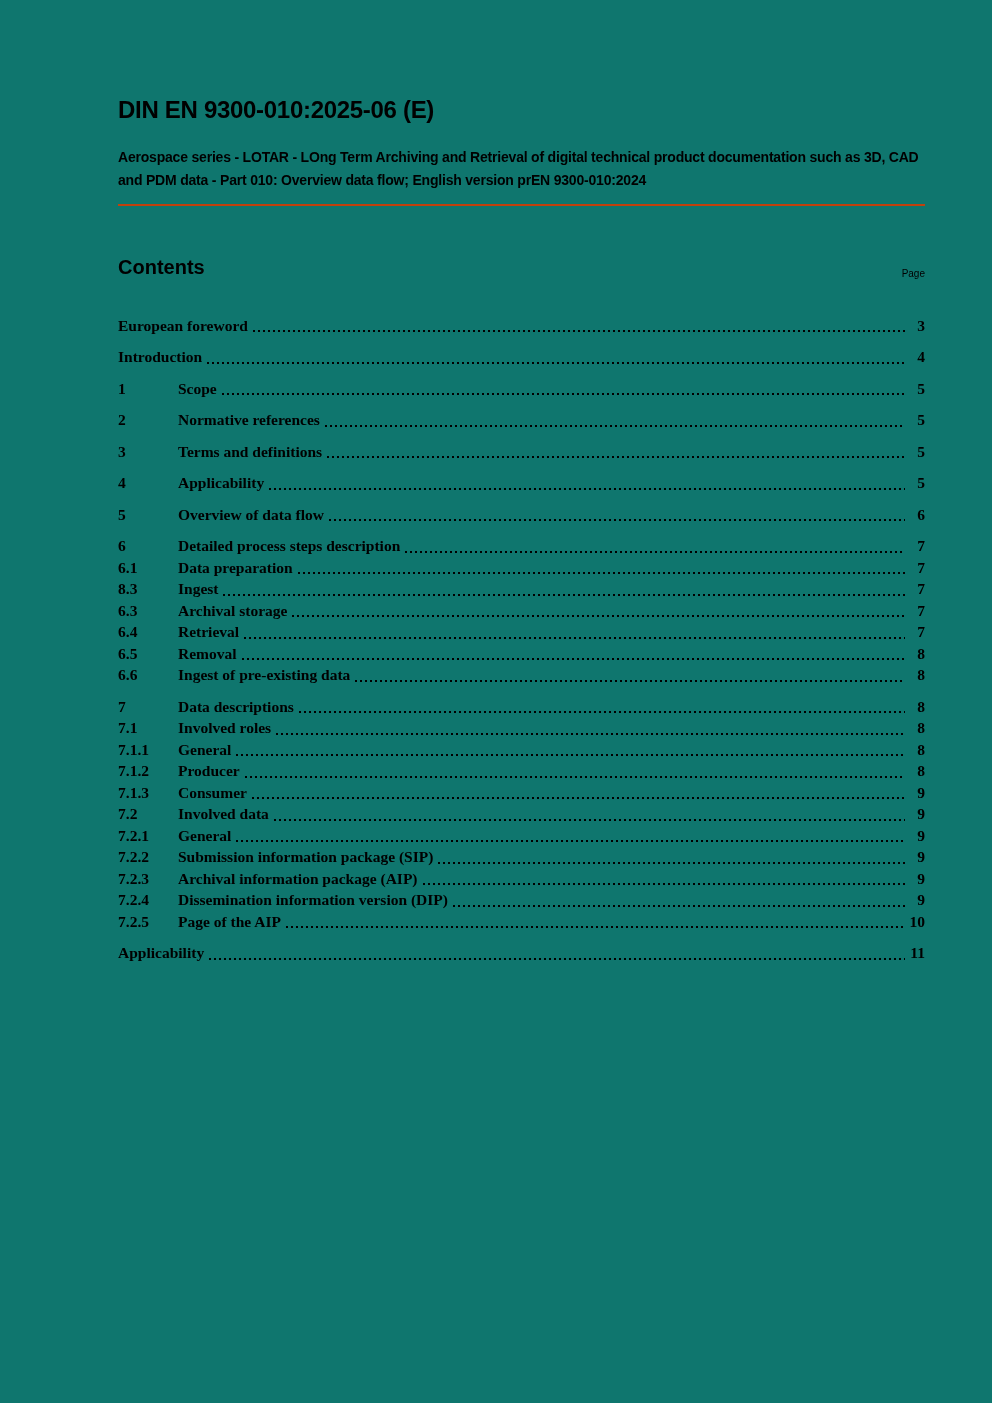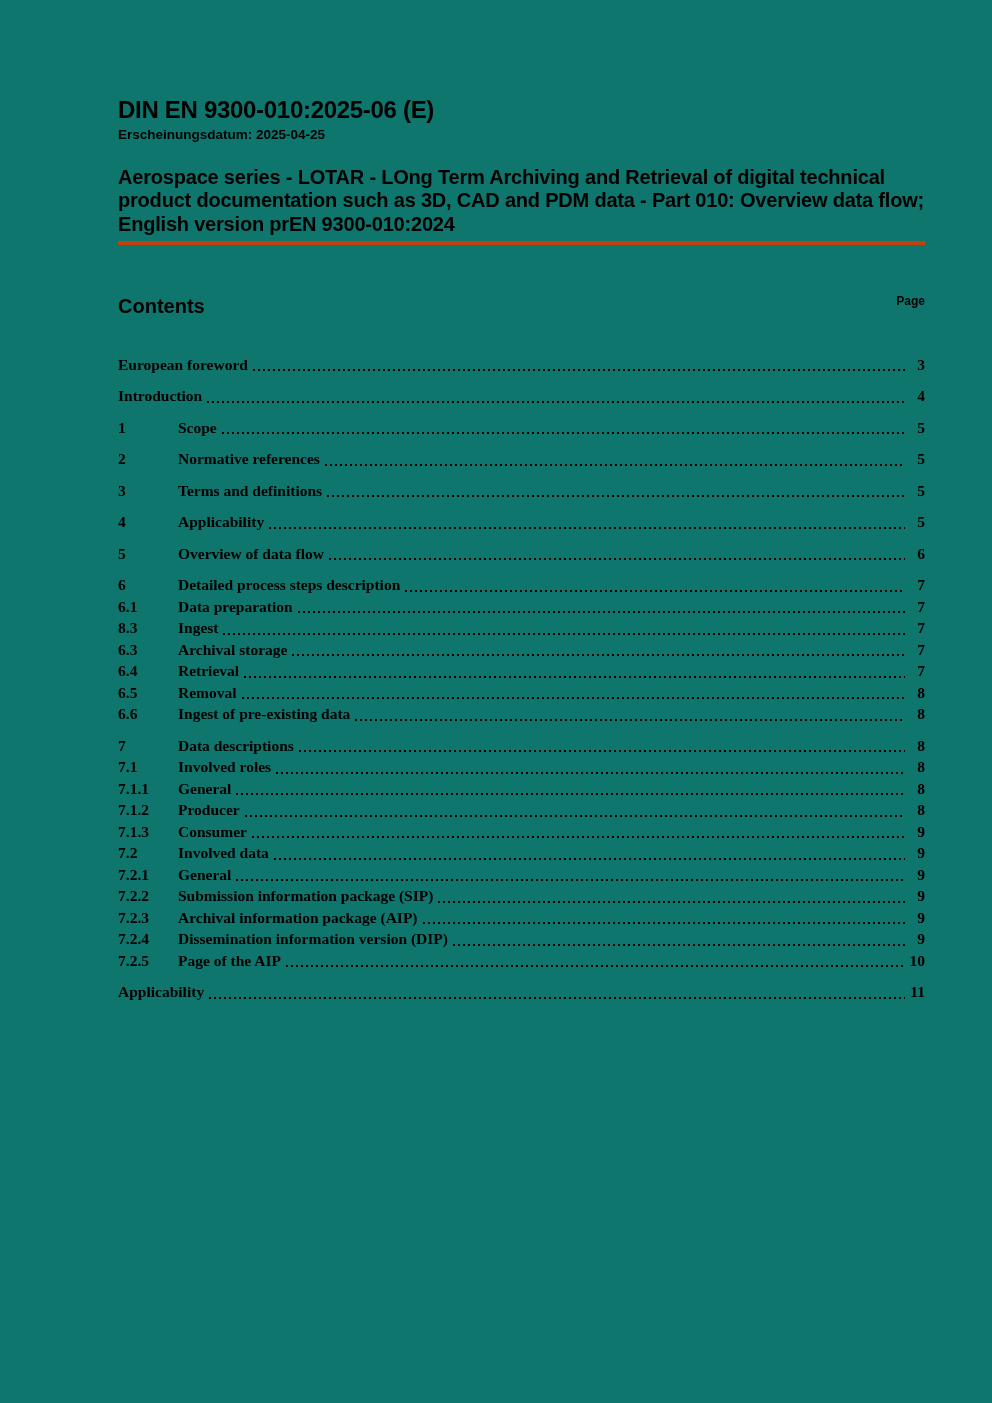--- a/index.html
+++ b/index.html
@@ -27,42 +27,42 @@
     letter-spacing: -0.3px;
   }
   .pub-date {
     margin-top: 4px;
     font-size: 13.5px;
     line-height: 16px;
     font-weight: bold;
   }
   .doc-subtitle {
     margin-top: 23px;
-    font-size: 20px;
+    font-size: 14px;
     line-height: 23.3px;
     font-weight: bold;
     letter-spacing: -0.2px;
-    border-bottom: 4px solid #c2410c;
-    padding-bottom: 5px;
+    border-bottom: 2px solid #c2410c;
+    padding-bottom: 11px;
   }
   .contents-header {
     margin-top: 49px;
     display: flex;
     justify-content: space-between;
-    align-items: flex-start;
+    align-items: flex-end;
   }
   .contents-heading {
     margin: 0;
     font-size: 20px;
     line-height: 24px;
     font-weight: bold;
   }
   .page-col-label {
-    font-size: 12px;
-    font-weight: bold;
+    font-size: 10px;
+    font-weight: normal;
   }
   .toc {
     margin-top: 36px;
     font-family: "Liberation Serif", serif;
     font-weight: bold;
     font-size: 15.5px;
     color: #000;
   }
   .toc-row {
     display: flex;
@@ -93,21 +93,20 @@
   }
 </style>
 </head>
 <body>
 
 <div class="page">
   <div class="content">
 
     <header>
       <h1 class="doc-title">DIN EN 9300-010:2025-06 (E)</h1>
-      <div class="pub-date">Erscheinungsdatum: 2025-04-25</div>
       <div class="doc-subtitle">Aerospace series - LOTAR - LOng Term Archiving and Retrieval of digital technical product documentation such as 3D, CAD and PDM data - Part 010: Overview data flow; English version prEN 9300-010:2024</div>
     </header>
 
     <div class="contents-header">
       <h2 class="contents-heading">Contents</h2>
       <span class="page-col-label">Page</span>
     </div>
 
     <nav class="toc" id="toc">
         <div class="toc-row top">

